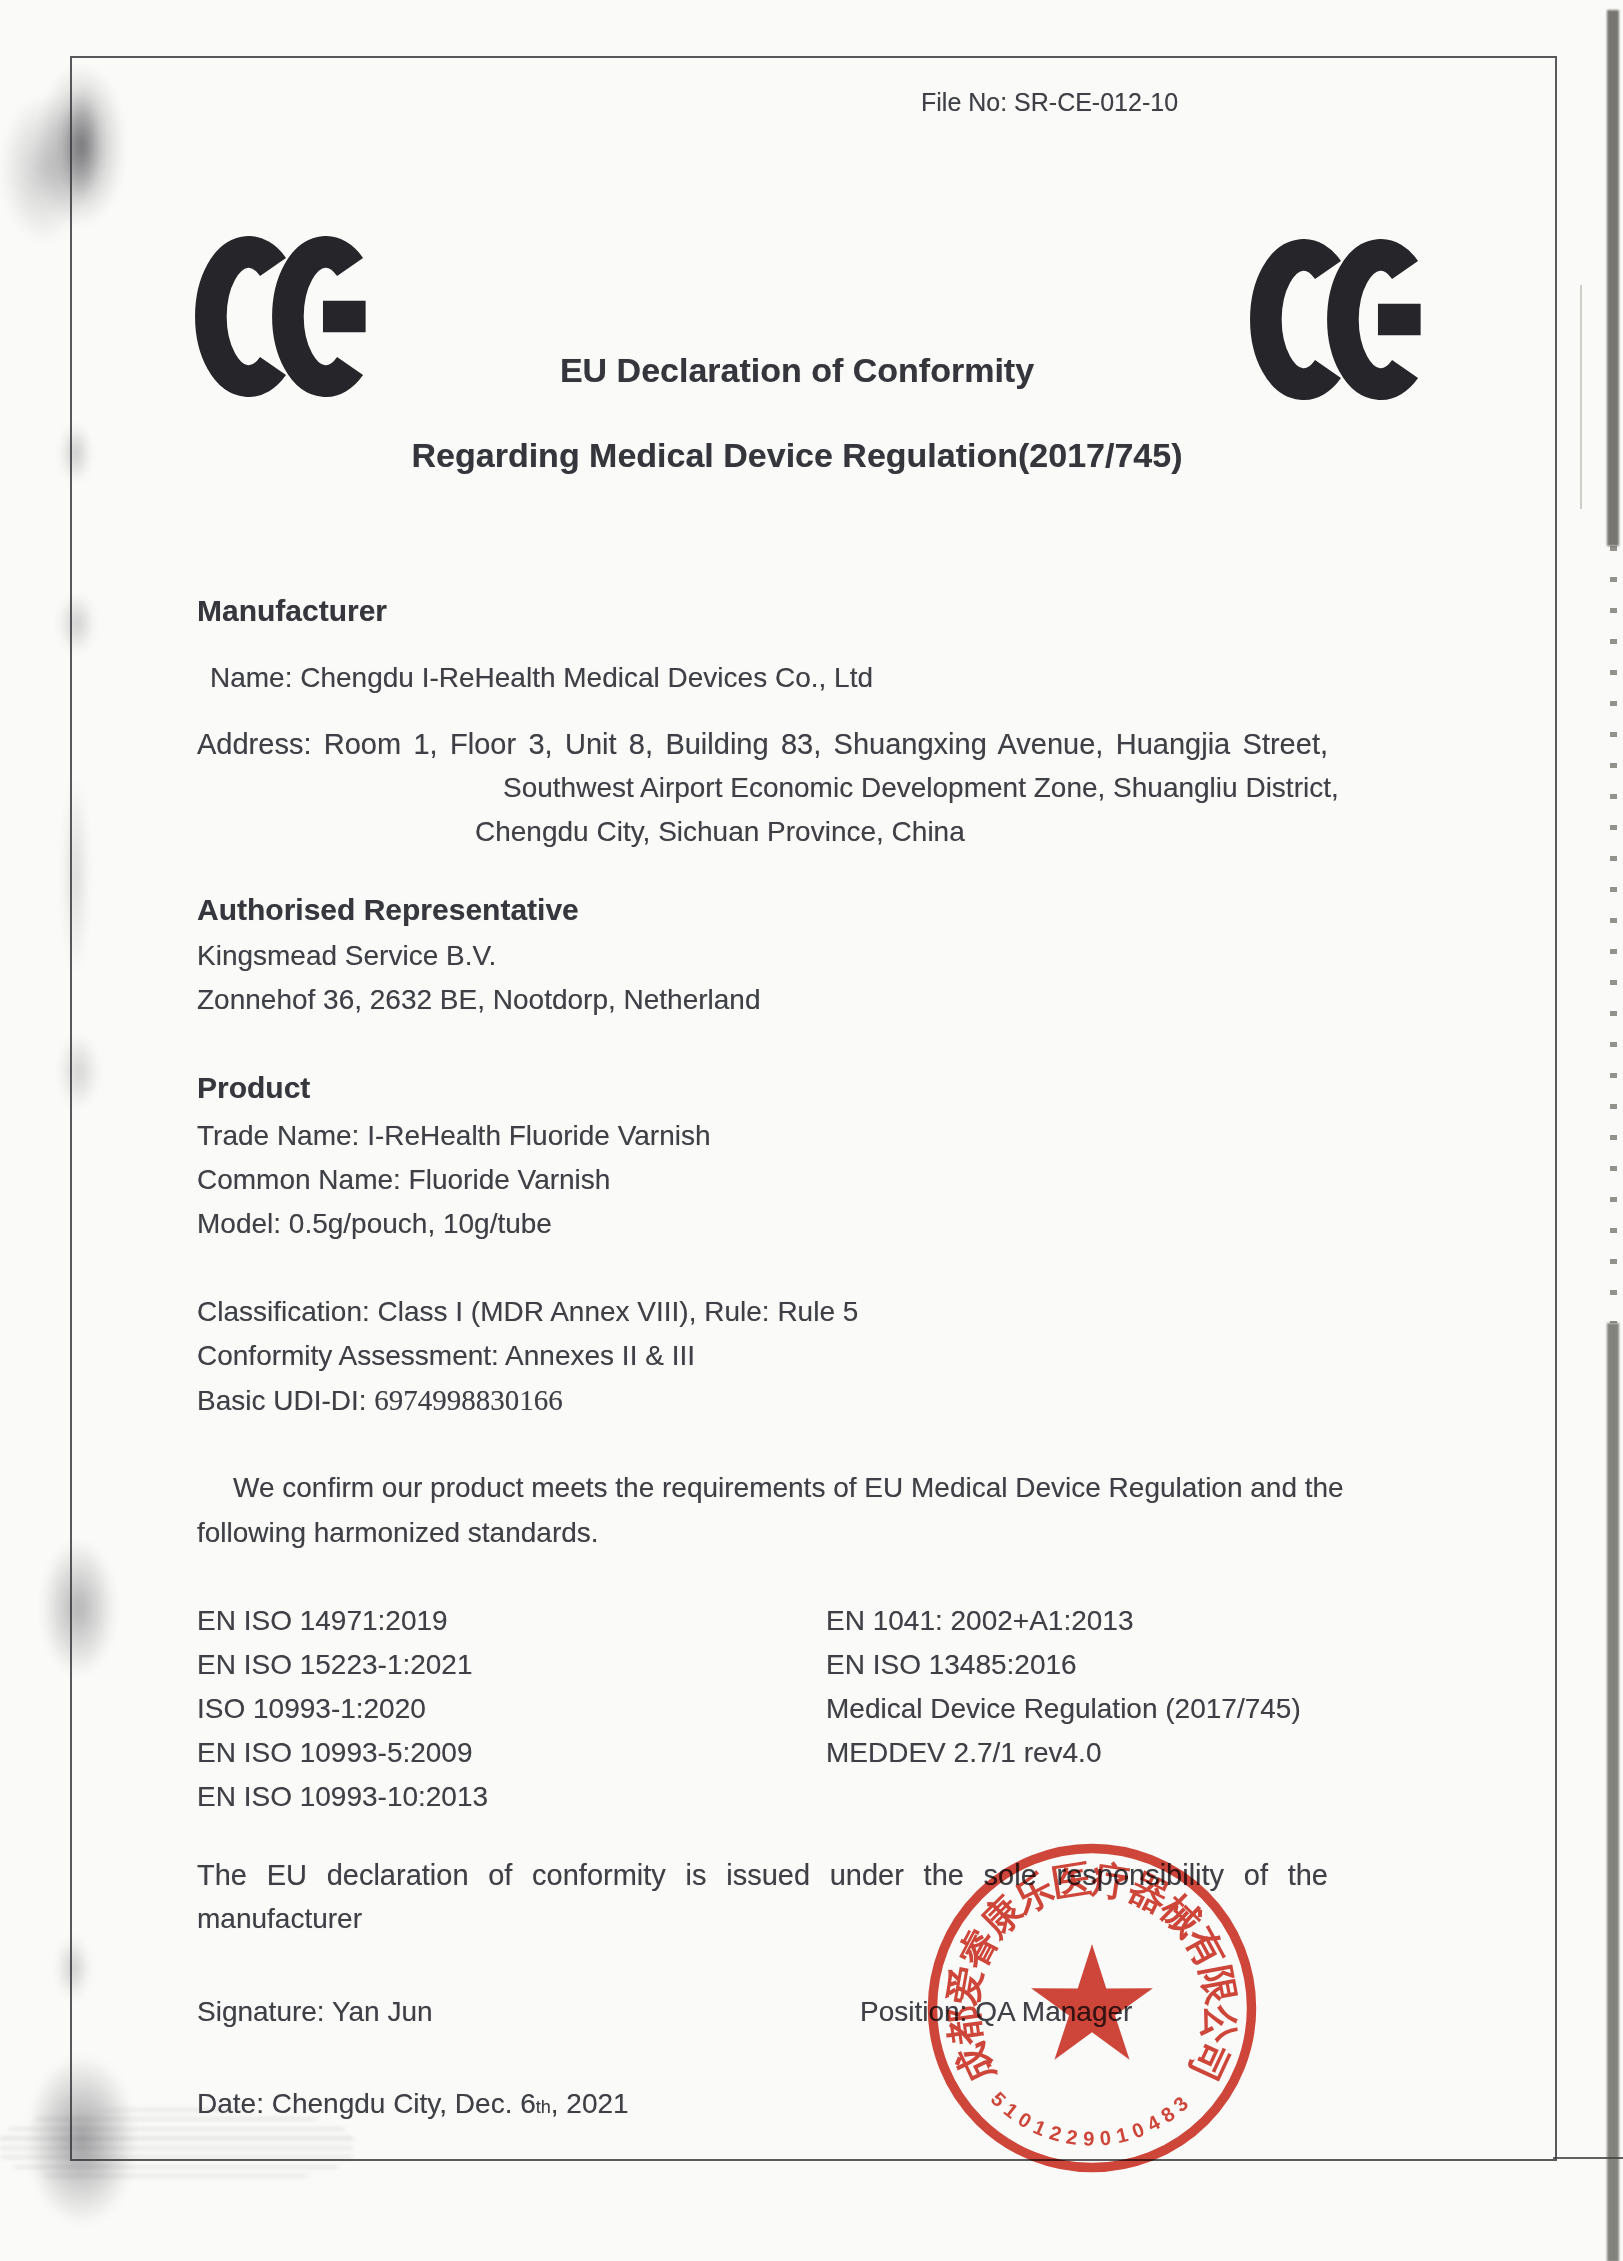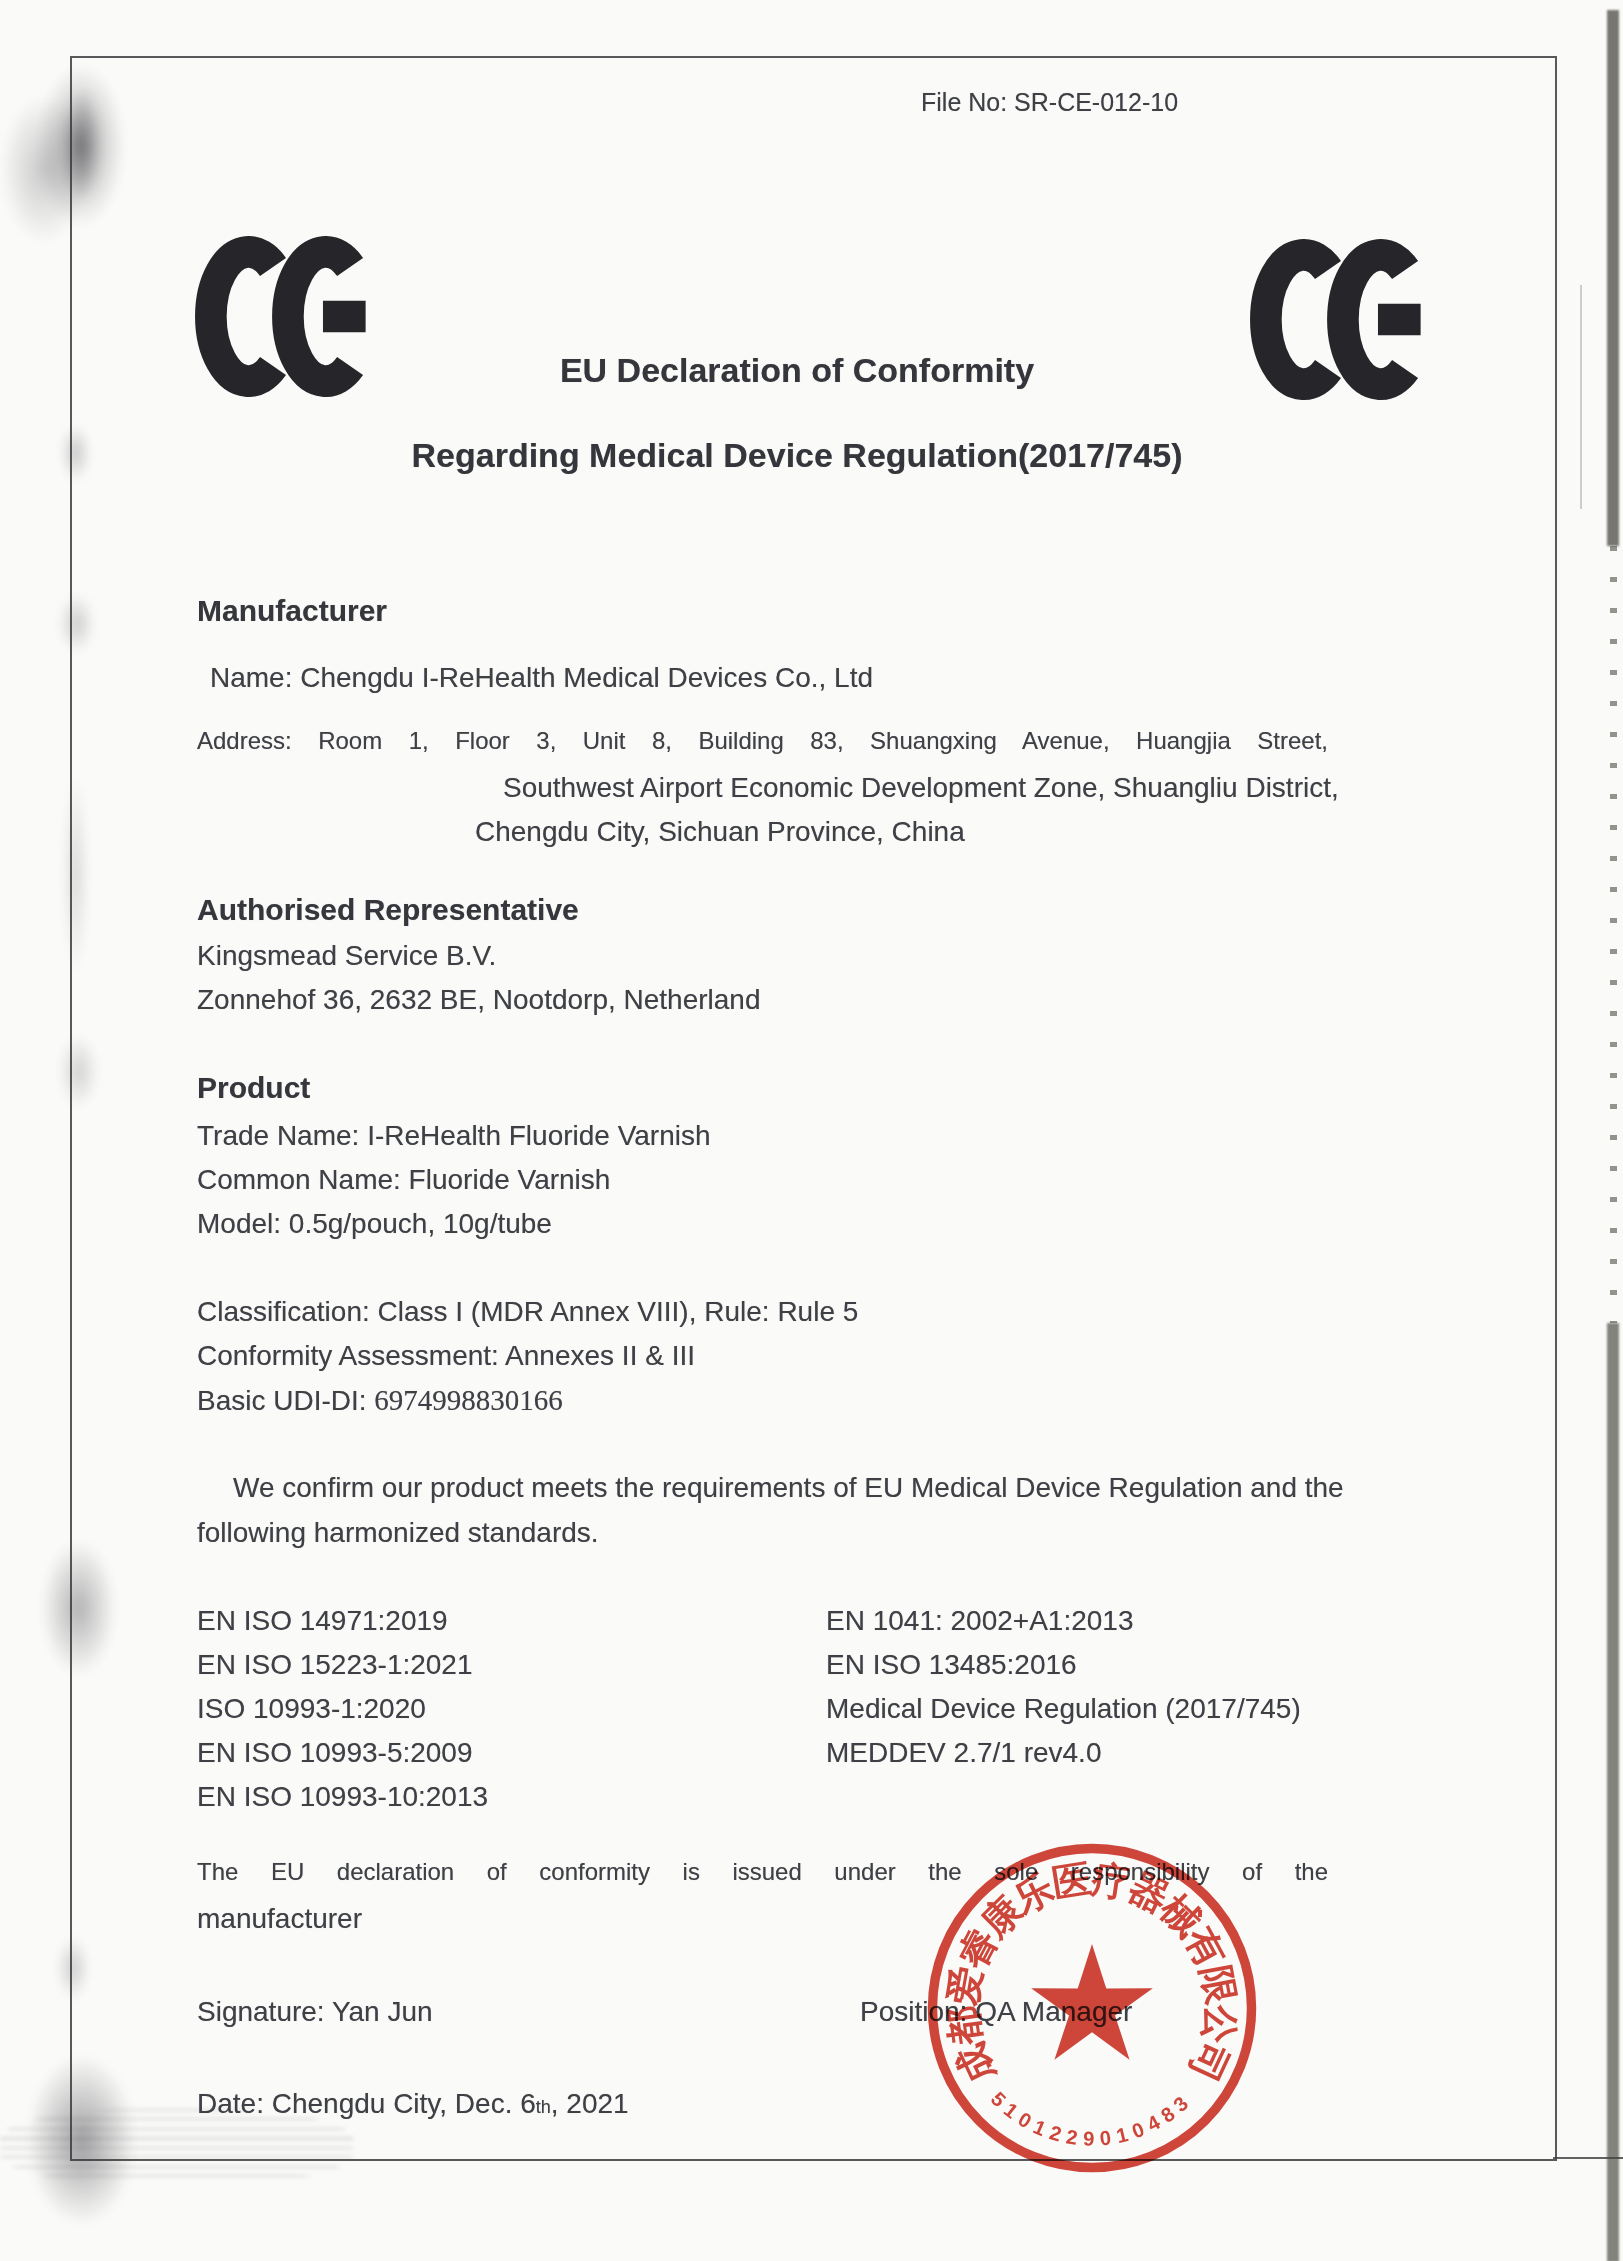--- a/index.html
+++ b/index.html
@@ -7,21 +7,21 @@
         font-family:"Liberation Sans","DejaVu Sans",sans-serif;color:#3e4045;}
   .frame{position:absolute;left:70px;top:56px;width:1483px;height:2101px;
          border:2px solid #3c3c40;opacity:.85;}
   .frame-bottom-ext{position:absolute;left:1553px;top:2157px;width:71px;height:2px;background:#3c3c40;opacity:.8;}
   .t{position:absolute;white-space:nowrap;line-height:1.12;
      text-shadow:0 0 0.7px rgba(45,45,55,.4);}
   .h1{font-size:34px;font-weight:bold;color:#34363b;}
   .sec{font-size:30px;font-weight:bold;color:#35373c;}
   .body{font-size:28px;}
   .center{left:197px;width:1200px;text-align:center;}
-  .just{width:1131px;white-space:normal;text-align:justify;text-align-last:justify;font-size:24px;}
+  .just{width:1131px;white-space:normal;text-align:justify;text-align-last:justify;font-size:29px;}
   .serif{font-family:"Liberation Serif","DejaVu Serif",serif;}
   .ordinal{font-size:18px;}
   .ce{position:absolute;height:161px;}
   .stamp{position:absolute;left:917px;top:1833px;width:350px;height:350px;
          mix-blend-mode:multiply;opacity:.93;}
   .sm{position:absolute;border-radius:50%;filter:blur(4.1px);
       background:radial-gradient(closest-side,rgba(55,55,62,.9),rgba(55,55,62,0));}
   .band{position:absolute;filter:blur(2px);
       background:repeating-linear-gradient(to bottom,rgba(70,70,78,.5) 0 2px,rgba(70,70,78,0) 2px 9.5px);}
   .edge{position:absolute;background:#45443c;filter:blur(1px);}

